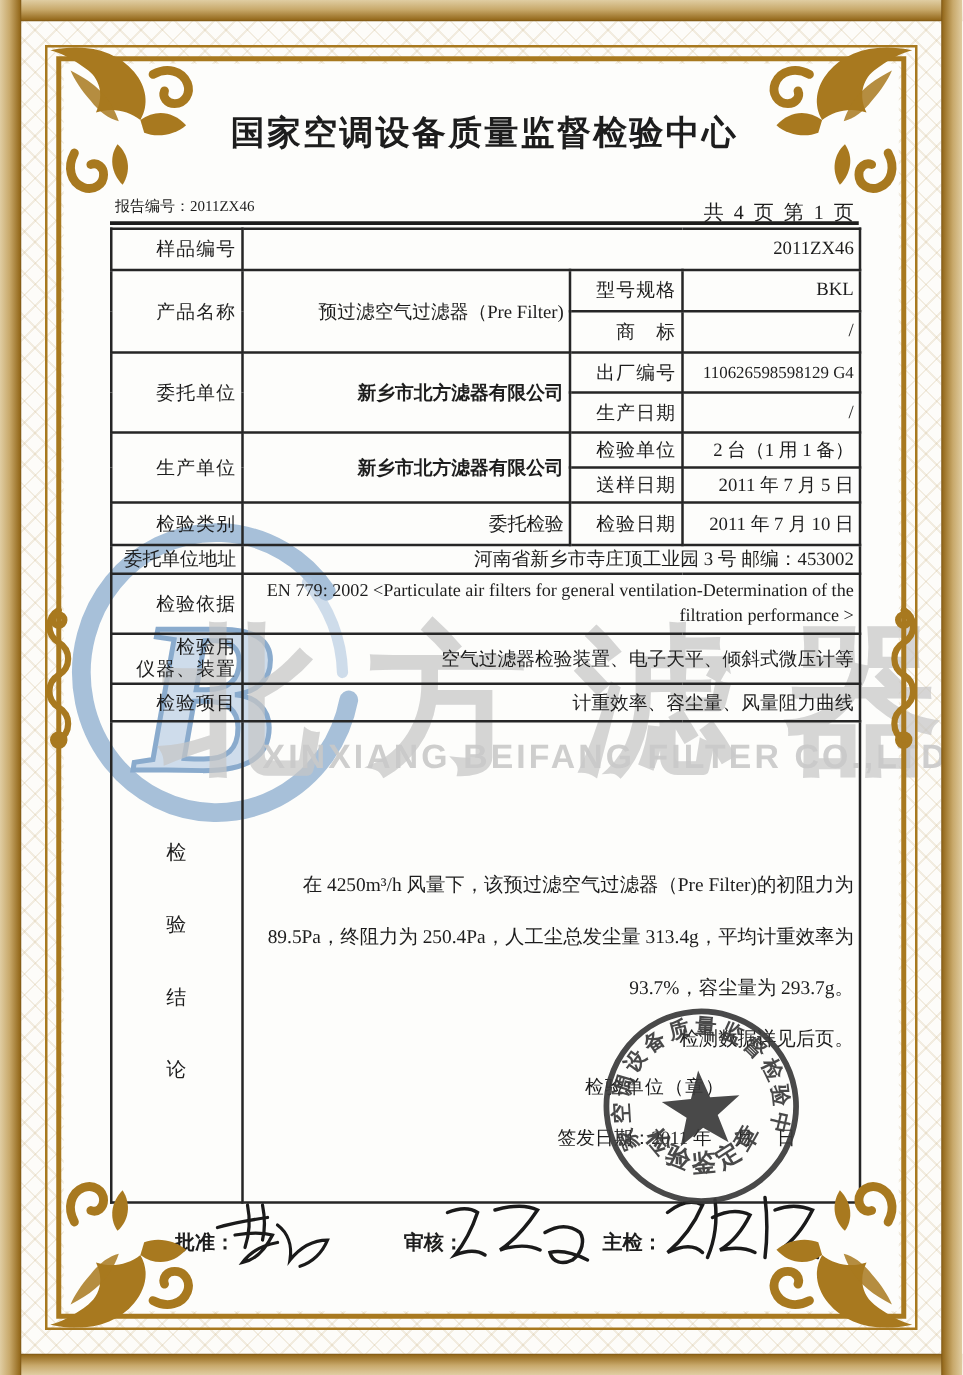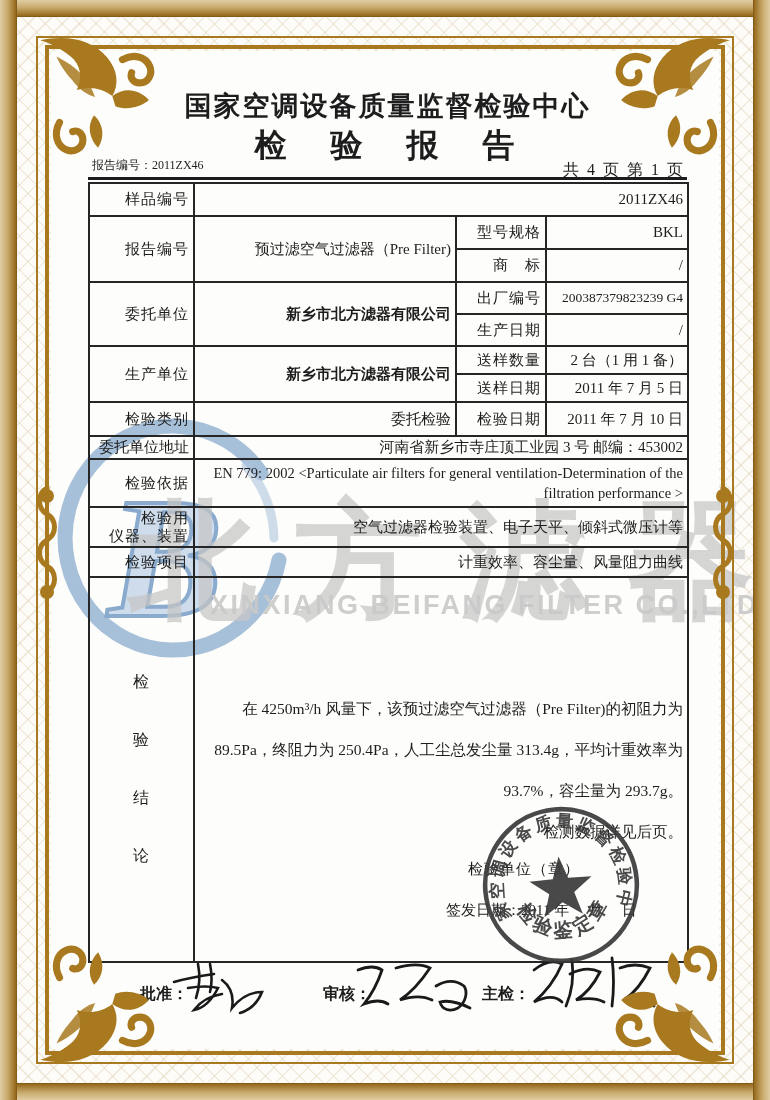--- a/index.html
+++ b/index.html
@@ -154,61 +154,60 @@
 
   <svg class="blue-logo" width="250" height="265" viewBox="0 0 250 265">
     <path d="M215,55 A108,112 0 1 0 233,142" fill="none" stroke="#6e97c2" stroke-width="15" stroke-linecap="round" opacity=".75"></path>
     <path d="M228,120 A108,112 0 0 0 200,48" fill="none" stroke="#9db9d8" stroke-width="9" stroke-linecap="round" opacity=".6"></path>
     <text x="62" y="198" font-size="172" font-style="italic" font-weight="bold" font-family="Liberation Serif, DejaVu Serif, serif" fill="#c3d5e8" stroke="#6e97c2" stroke-width="4">B</text>
   </svg>
   <div class="wm-cn">北方滤器</div>
   <div class="wm-en">XINXIANG BEIFANG FILTER CO.,LTD.</div>
 
   <div class="center-name">国家空调设备质量监督检验中心</div>
-  <div class="report-title">检　验　报　告</div>
   <div class="report-no"><span>报告编号：</span><span>2011ZX46</span></div>
   <div class="pagination">共 4 页 第 1 页</div>
   <div class="rule"></div>
 
   <table class="info">
     <colgroup>
         <col style="width:105px">
         <col style="width:262px">
         <col style="width:90px">
         <col style="width:142px">
       </colgroup>
     <tbody>
         <tr style="height:33px">
       <td class="lab">样品编号</td>
       <td class="left" colspan="3">2011ZX46</td>
     </tr>
     <tr style="height:33px">
-      <td class="lab" rowspan="2">报告编号</td>
+      <td class="lab" rowspan="2">产品名称</td>
       <td rowspan="2">预过滤空气过滤器（Pre Filter)</td>
       <td class="lab">型号规格</td>
       <td>BKL</td>
     </tr>
     <tr style="height:33px">
       <td class="lab">商　标</td>
       <td>/</td>
     </tr>
     <tr style="height:32px">
       <td class="lab" rowspan="2">委托单位</td>
       <td rowspan="2" style="font-weight:600">新乡市北方滤器有限公司</td>
       <td class="lab">出厂编号</td>
-      <td style="font-size:13.5px">200387379823239 G4</td>
+      <td style="font-size:13.5px">110626598598129 G4</td>
     </tr>
     <tr style="height:32px">
       <td class="lab">生产日期</td>
       <td>/</td>
     </tr>
     <tr style="height:28px">
       <td class="lab" rowspan="2">生产单位</td>
       <td rowspan="2" style="font-weight:600">新乡市北方滤器有限公司</td>
-      <td class="lab">送样数量</td>
+      <td class="lab">检验单位</td>
       <td>2 台（1 用 1 备）</td>
     </tr>
     <tr style="height:28px">
       <td class="lab">送样日期</td>
       <td>2011 年 7 月 5 日</td>
     </tr>
     <tr style="height:34px">
       <td class="lab">检验类别</td>
       <td>委托检验</td>
       <td class="lab">检验日期</td>

